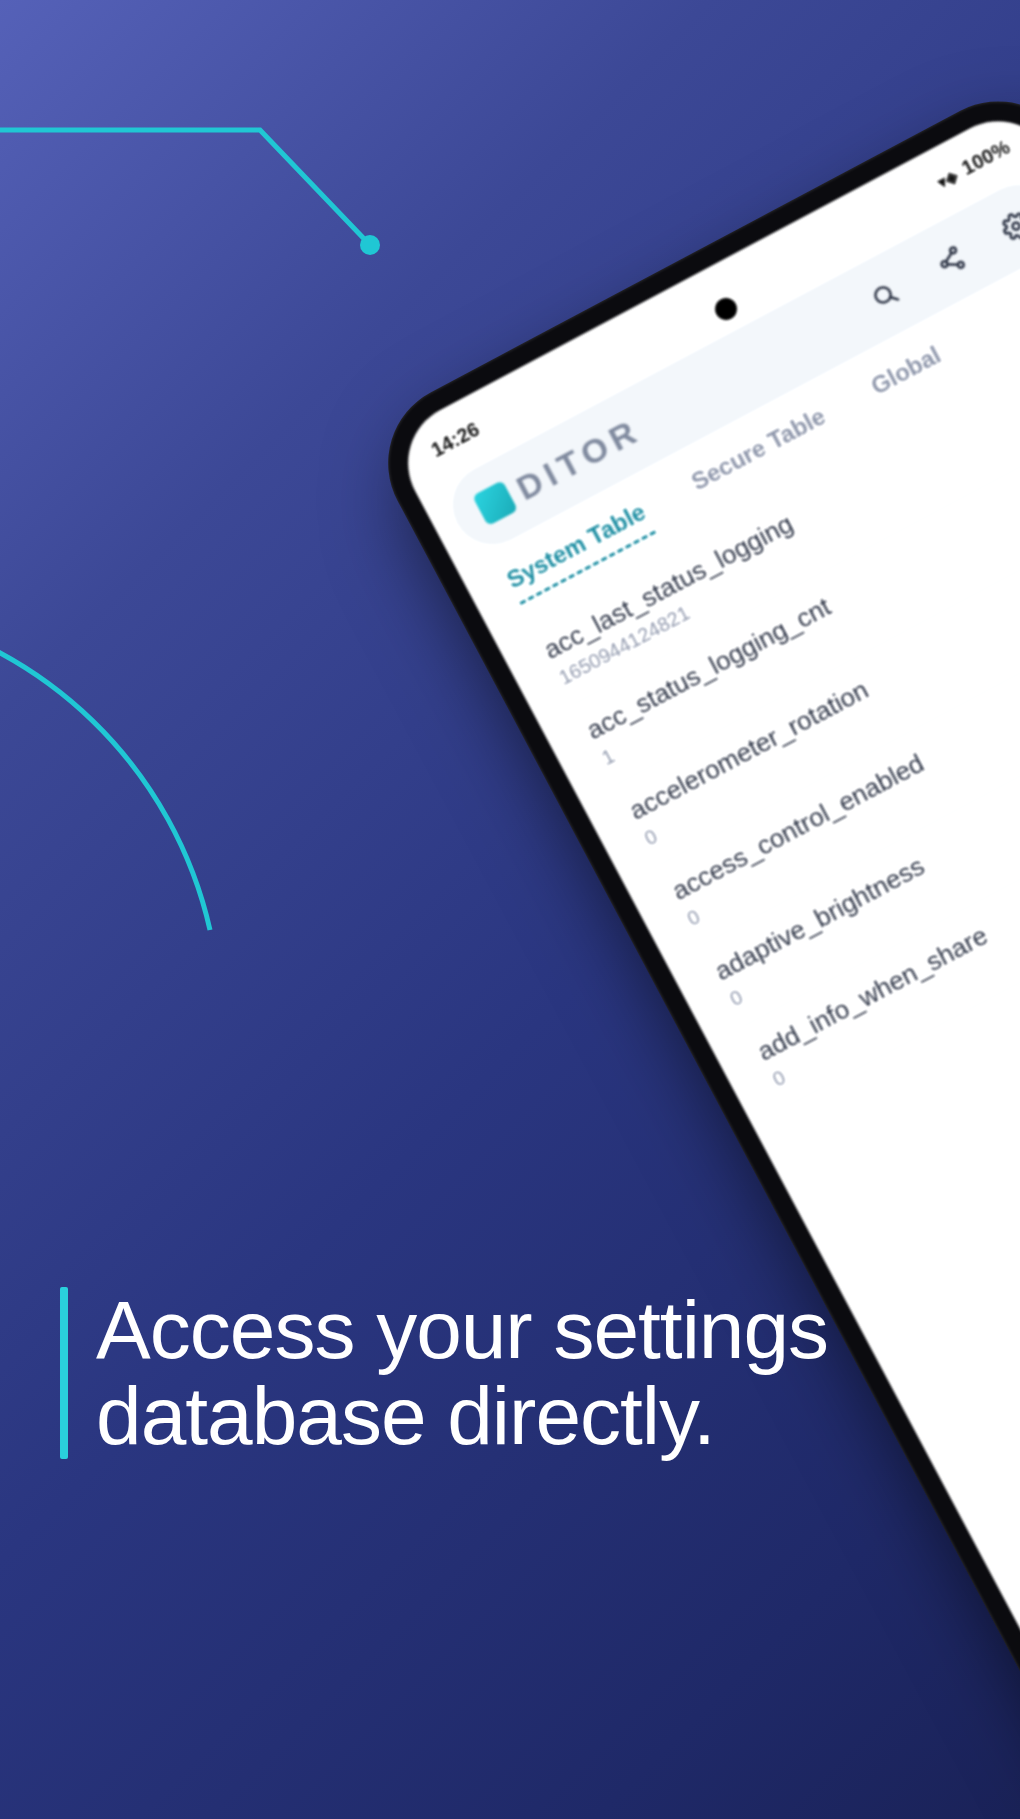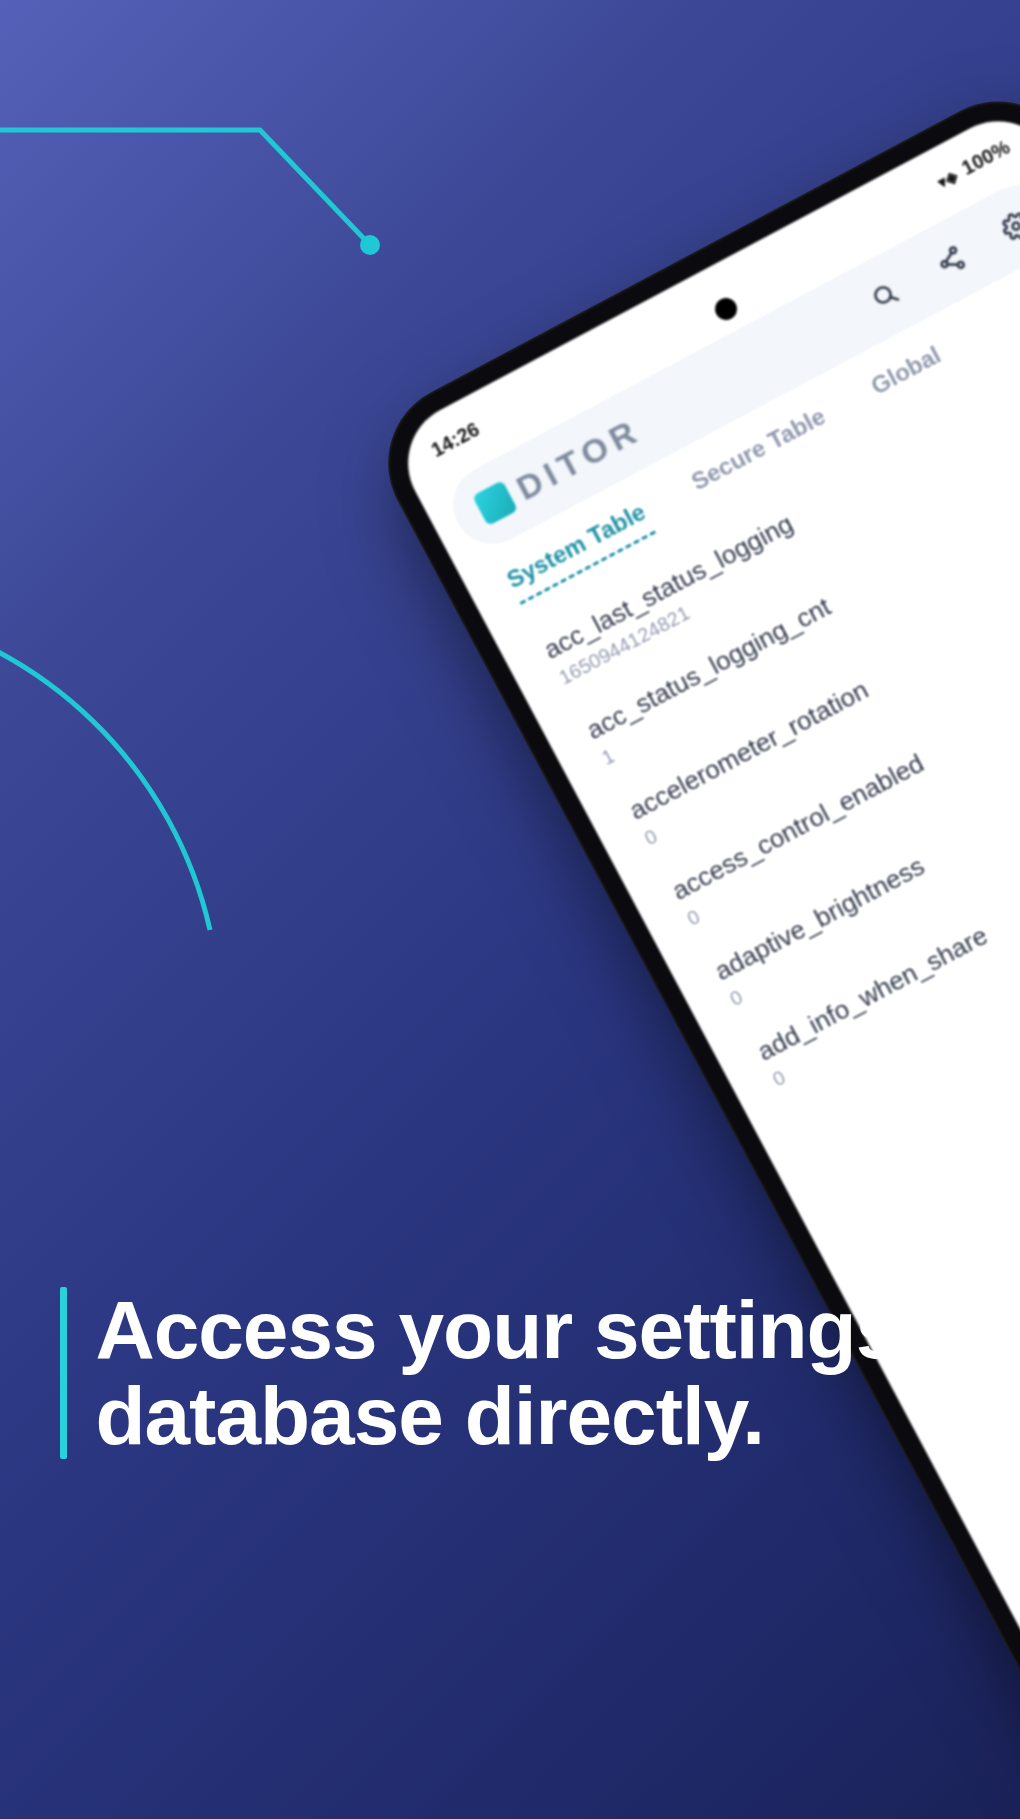--- a/index.html
+++ b/index.html
@@ -33,21 +33,21 @@
   }
   .caption .accent-bar {
     width: 12px;
     background: #2ad0dc;
     border-radius: 2px;
   }
   .caption h1 {
     color: #ffffff;
     font-size: 82px;
     line-height: 1.05;
-    font-weight: 700;
+    font-weight: 400;
     letter-spacing: -1px;
   }
 
   
   .phone-wrap {
     position: absolute;
     top: 430px;
     left: 360px;
     transform: rotate(-28deg);
     transform-origin: 0 0;

